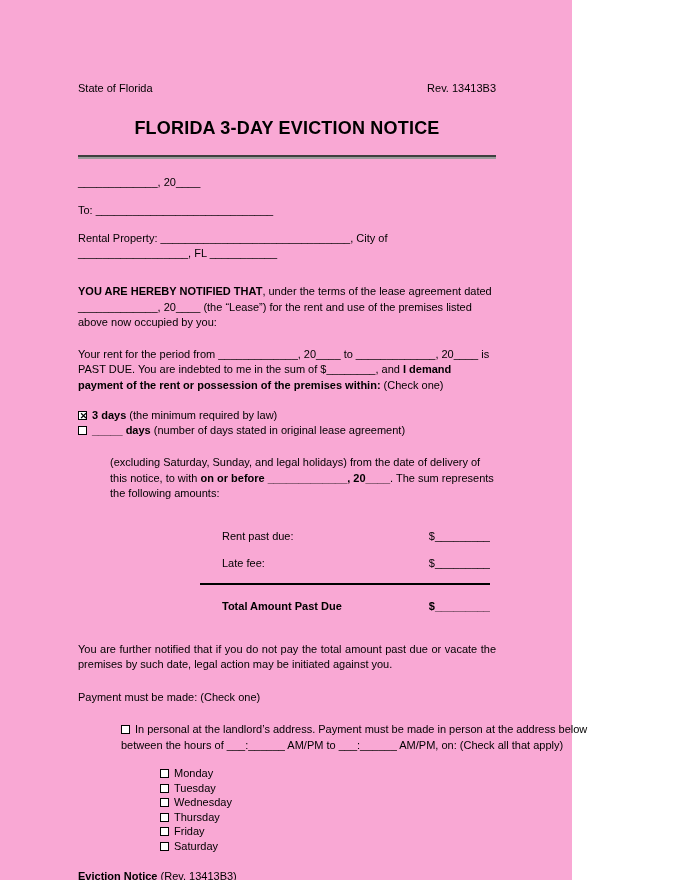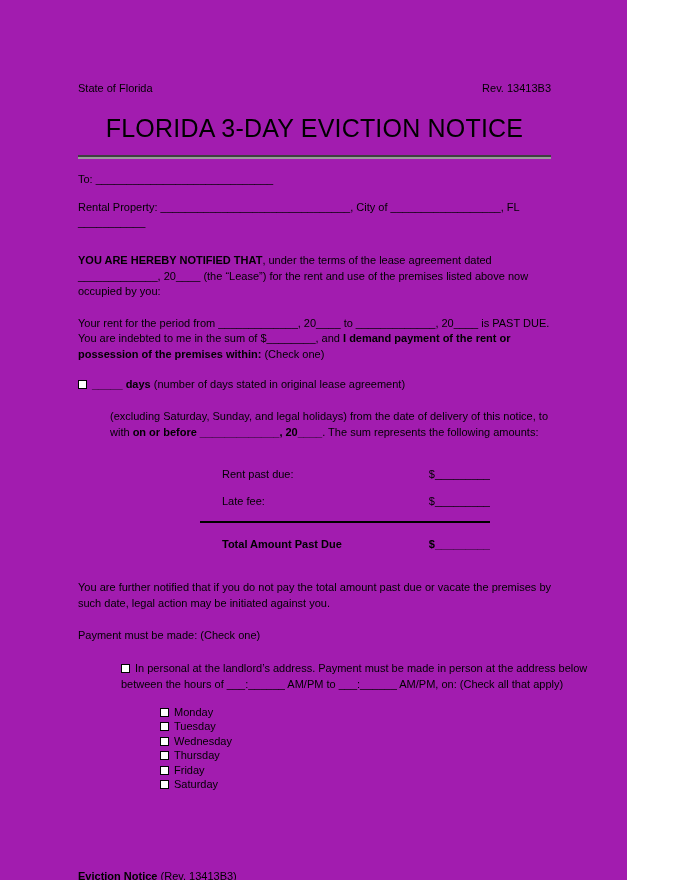--- a/index.html
+++ b/index.html
@@ -5,30 +5,30 @@
   * { margin:0; padding:0; box-sizing:border-box; }
   html,body { background:#fff; }
   body {
     width:680px; height:880px;
     font-family:"Liberation Sans", sans-serif;
     font-size:11px; color:#000;
     -webkit-font-smoothing:antialiased;
   }
   .page {
     position:relative;
-    width:627px; height:880px;
-    background:#a21caf;
+    width:572px; height:880px;
+    background:#f9a8d4;
     padding:82px 76px 0 78px;
   }
   .hdr-row { display:flex; justify-content:space-between; font-size:11px; }
   .doc-title {
     margin-top:16px;
     text-align:center;
-    font-weight:normal;
-    font-size:25px;
+    font-weight:bold;
+    font-size:18px;
     line-height:36px;
     letter-spacing:0.2px;
   }
   .title-rule { margin-top:9px; }
   .title-rule .dark { height:2px; background:#3f3f3f; }
   .title-rule .light { height:2px; background:#9c9c9c; }
   .line { line-height:15px; }
   .date-line   { margin-top:16px; }
   .to-line     { margin-top:13px; }
   .rental-line { margin-top:13px; }
@@ -80,28 +80,32 @@
 
   <div class="doc-title">
     <div>FLORIDA 3-DAY EVICTION NOTICE</div>
   </div>
 
   <div class="title-rule">
     <div class="dark"></div>
     <div class="light"></div>
   </div>
 
+  <div class="line date-line">_____________, 20____</div>
   <div class="line to-line">To: _____________________________</div>
   <div class="line rental-line">Rental Property: _______________________________, City of __________________, FL ___________</div>
 
   <p class="para p-notified"><span class="b">YOU ARE HEREBY NOTIFIED THAT</span><span>, under the terms of the lease agreement dated _____________, 20____ (the “Lease”) for the rent and use of the premises listed above now occupied by you:</span></p>
 
   <p class="para p-rentdue"><span>Your rent for the period from _____________, 20____ to _____________, 20____ is PAST DUE. You are indebted to me in the sum of $________, and </span><span class="b">I demand payment of the rent or possession of the premises within:</span><span> (Check one)</span></p>
 
   <ul class="options">
+    <li>
+      <span class="cb checked"></span><span><span class="b">3 days</span><span> (the minimum required by law)</span></span>
+    </li>
     <li>
       <span class="cb"></span><span><span class="b">_____ days</span><span> (number of days stated in original lease agreement)</span></span>
     </li>
   </ul>
 
   <p class="para p-excluding"><span>(excluding Saturday, Sunday, and legal holidays) from the date of delivery of this notice, to with </span><span class="b">on or before _____________, 20____</span><span>. The sum represents the following amounts:</span></p>
 
   <div class="amounts">
     <div class="amt-row">
       <span class="lbl">Rent past due:</span>

